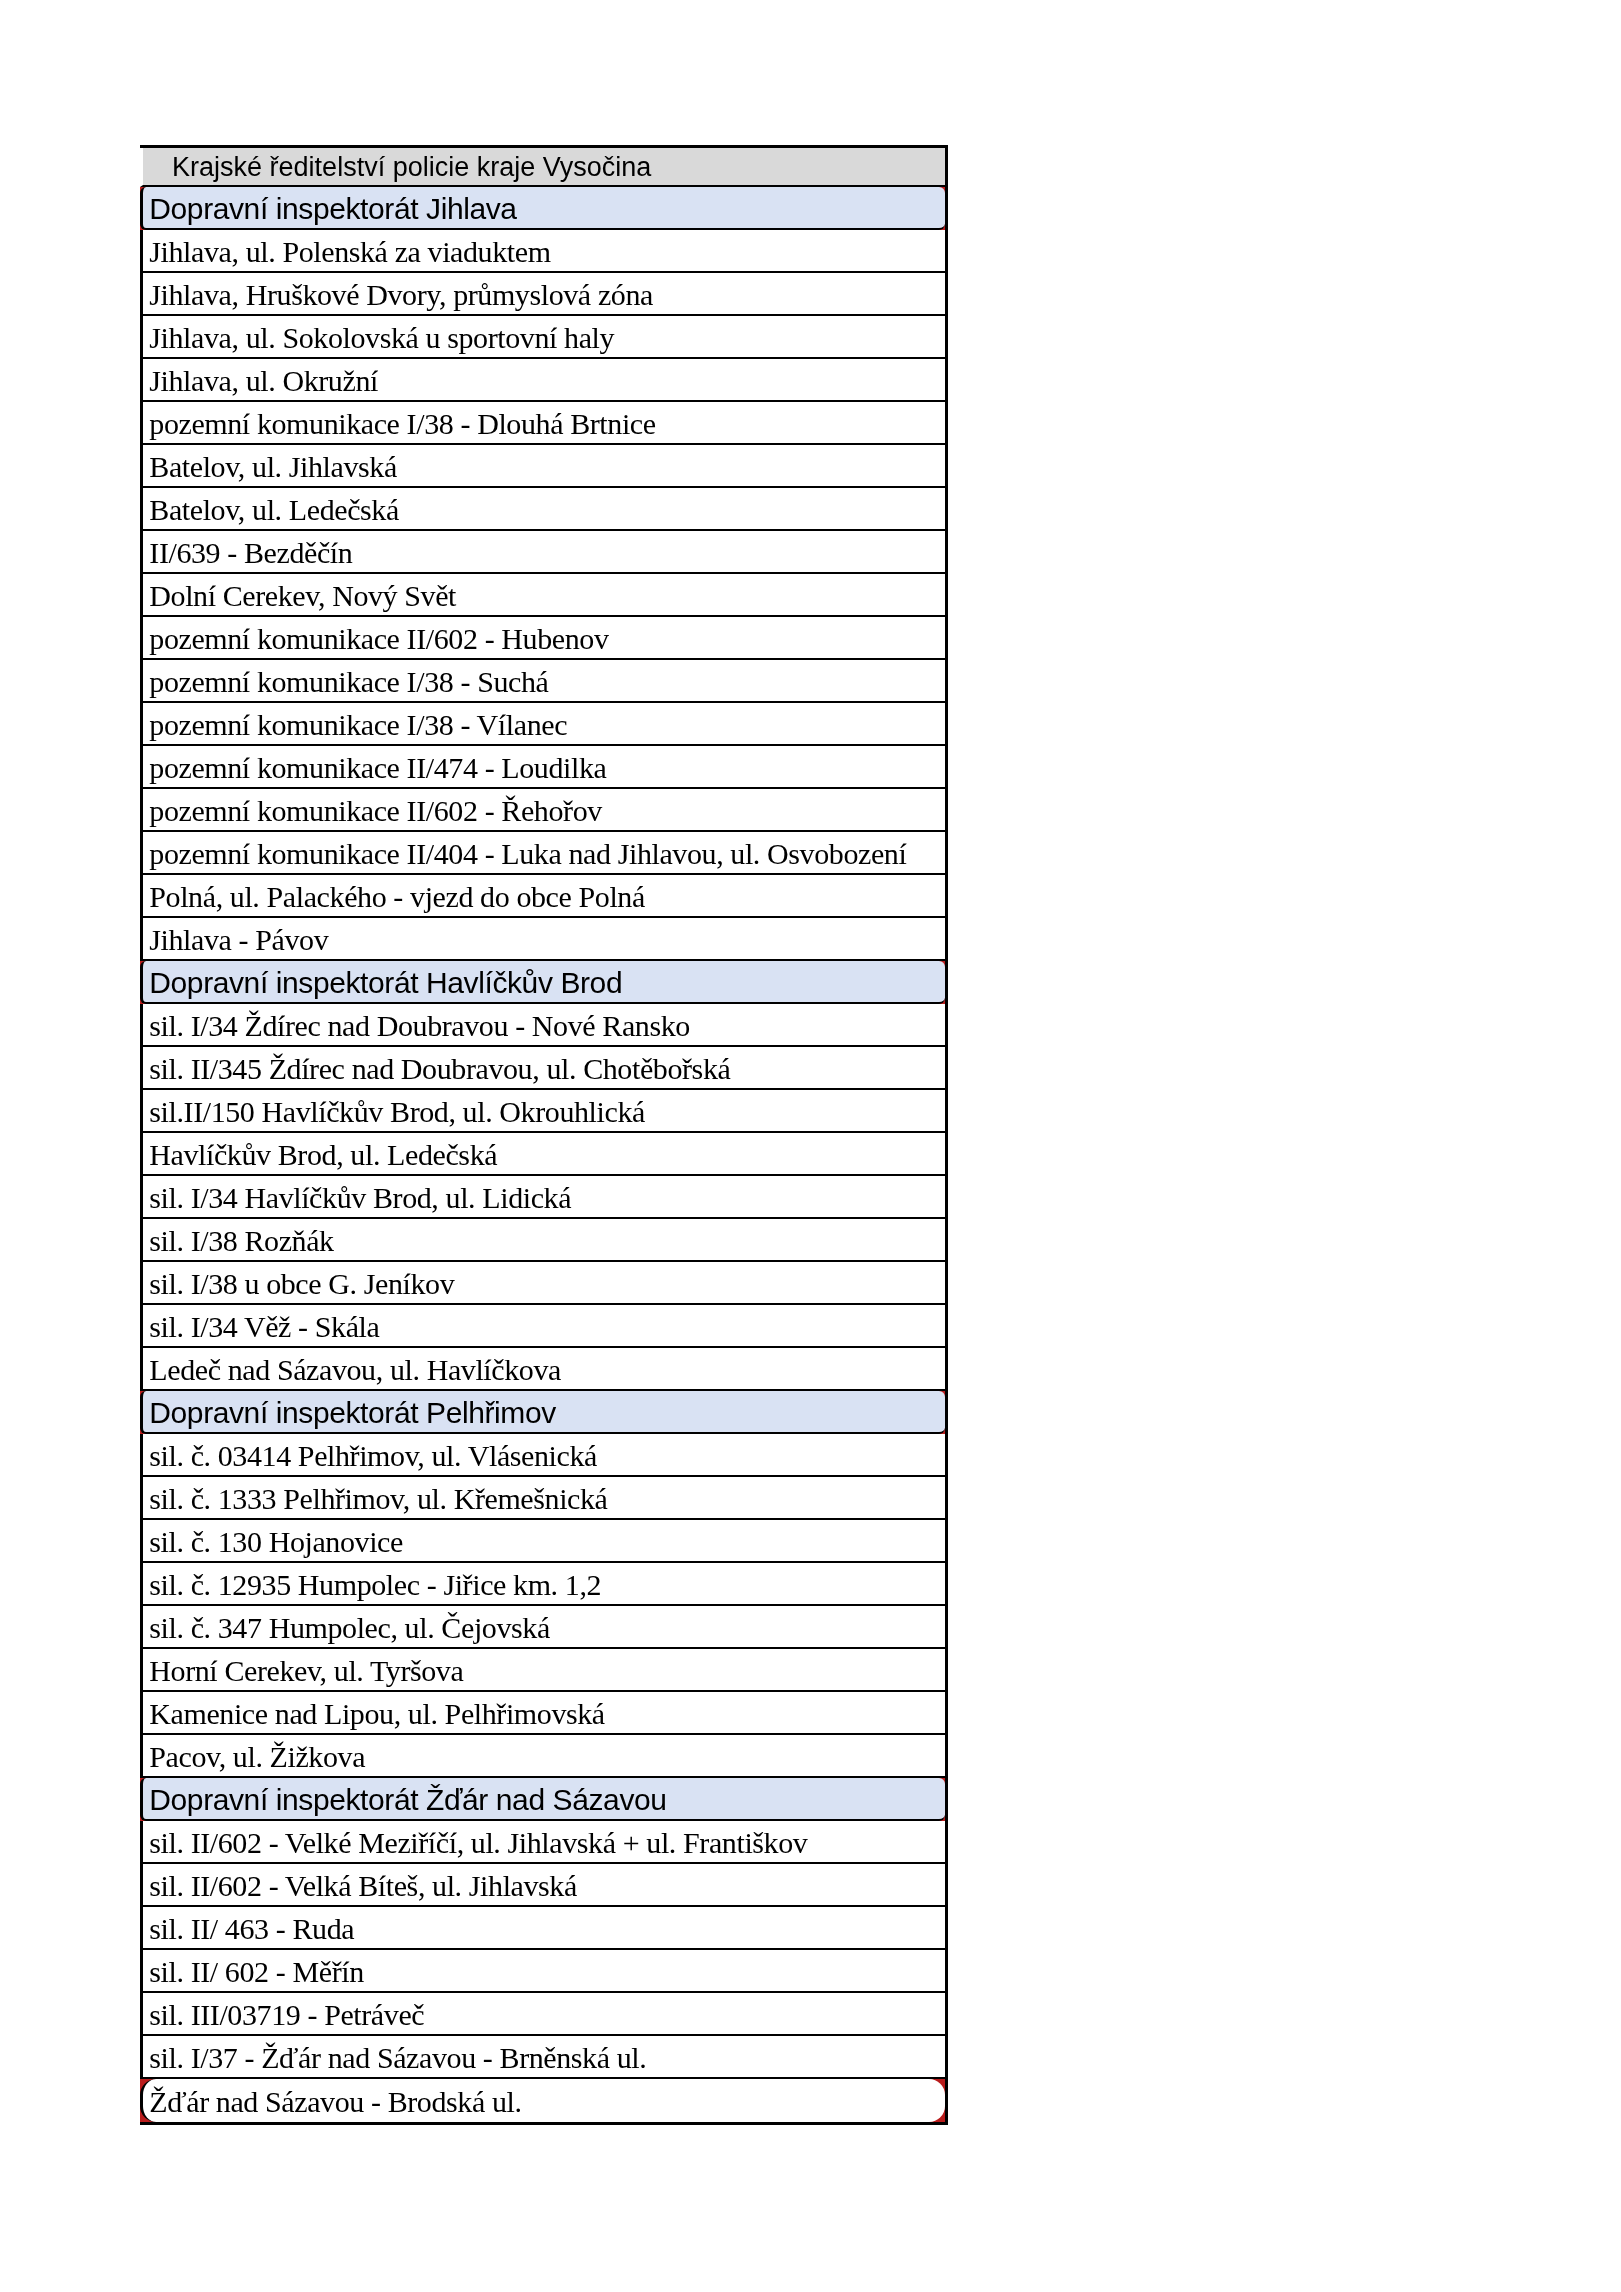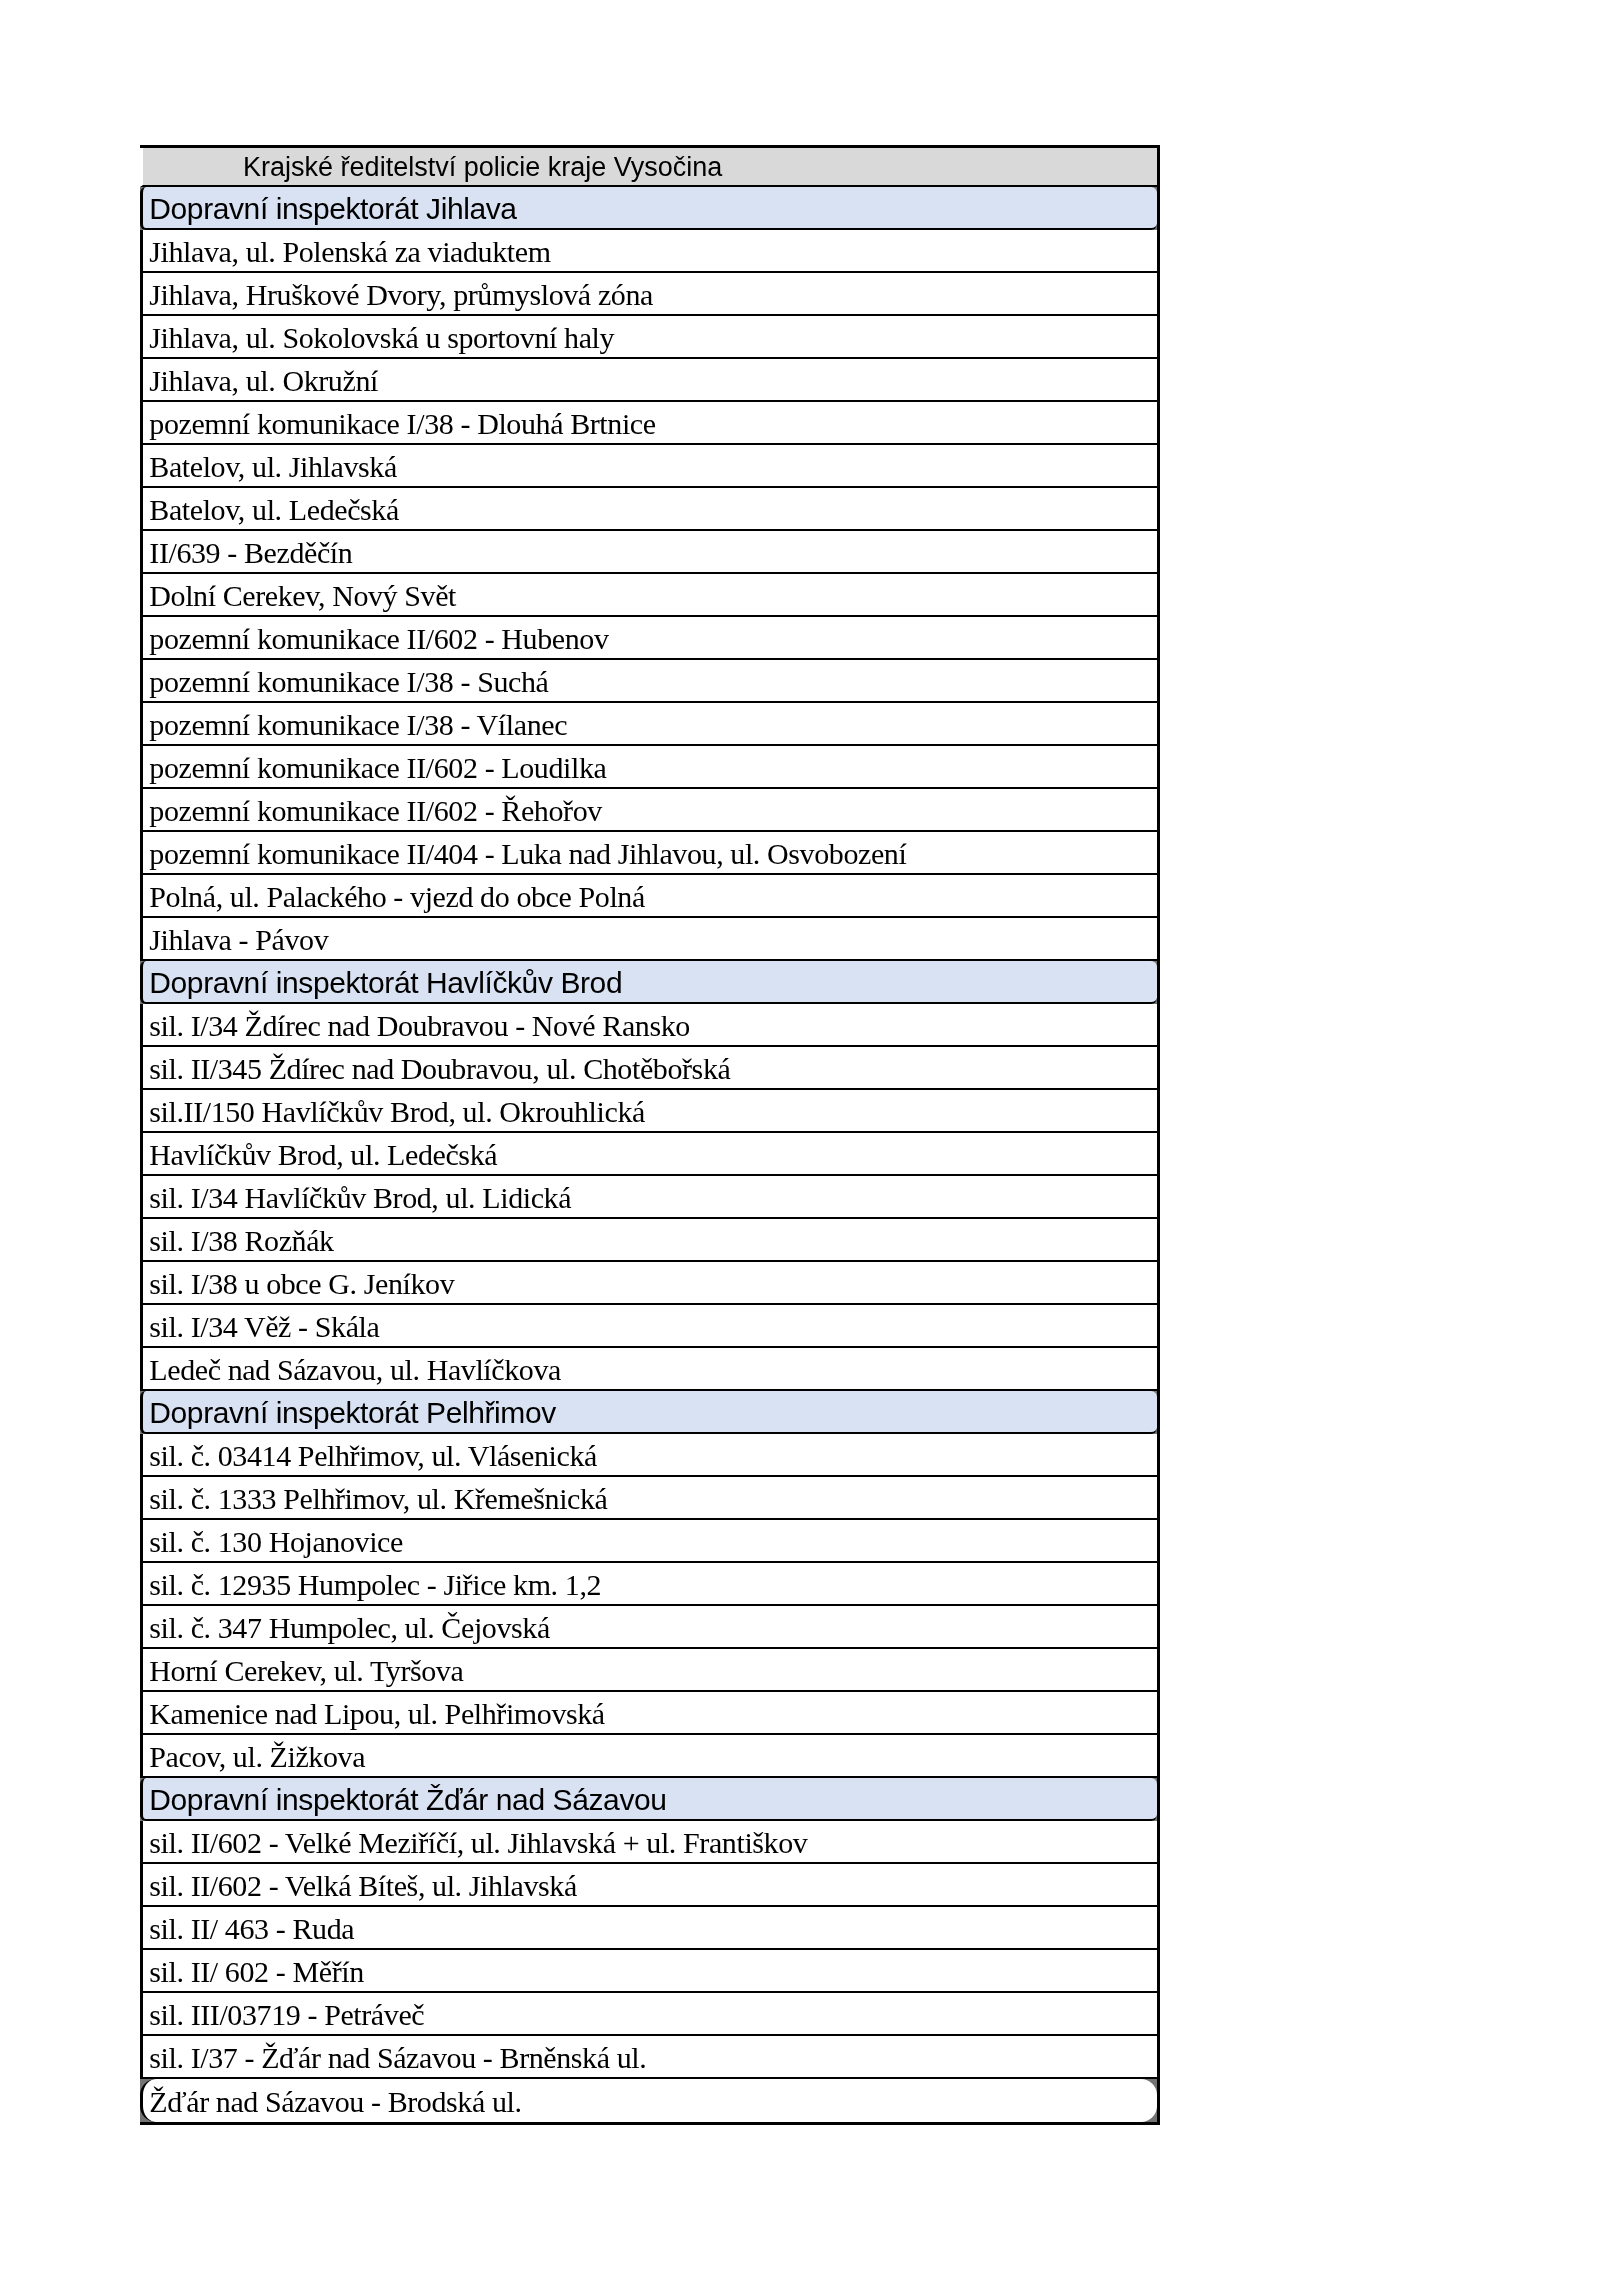--- a/index.html
+++ b/index.html
@@ -12,26 +12,26 @@
     height: 2293px;
     position: relative;
     font-family: "Liberation Sans", sans-serif;
     color: #000000;
     overflow: hidden;
   }
   .ptable {
     position: absolute;
     left: 140px;
     top: 145px;
-    width: 1020px;
+    width: 808px;
     box-sizing: border-box;
     border-top: 3.6px solid #000000;
     border-bottom: 3.6px solid #000000;
     border-right: 3.6px solid #000000;
-    background: #737373;
+    background: #b91c1c;
   }
   .title-row {
     box-sizing: border-box;
     height: 39px;
     background: #d9d9d9;
     border-bottom: 2.7px solid #000000;
     border-left: 3.6px solid #ffffff; 
     display: flex;
     align-items: center;
   }
@@ -126,21 +126,21 @@
 
   <div class="row data-row">
     <span class="cell-text">pozemní komunikace I/38 - Suchá</span>
   </div>
 
   <div class="row data-row">
     <span class="cell-text">pozemní komunikace I/38 - Vílanec</span>
   </div>
 
   <div class="row data-row">
-    <span class="cell-text">pozemní komunikace II/602 - Loudilka</span>
+    <span class="cell-text">pozemní komunikace II/474 - Loudilka</span>
   </div>
 
   <div class="row data-row">
     <span class="cell-text">pozemní komunikace II/602 - Řehořov</span>
   </div>
 
   <div class="row data-row">
     <span class="cell-text">pozemní komunikace II/404 - Luka nad Jihlavou, ul. Osvobození</span>
   </div>
 

